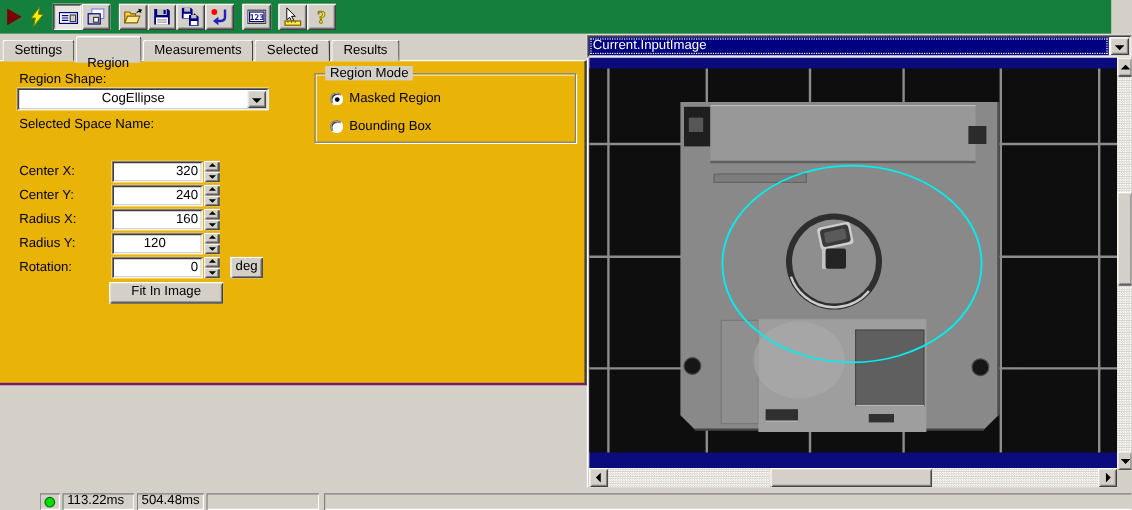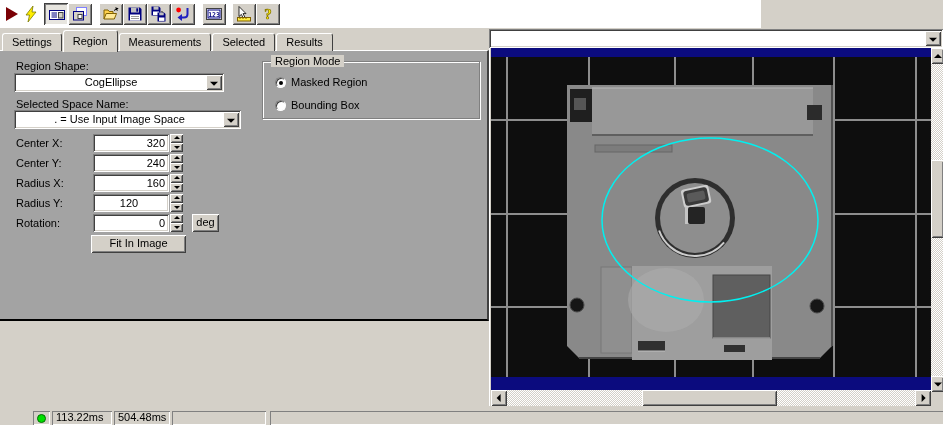--- a/index.html
+++ b/index.html
@@ -18,38 +18,38 @@
   .pressed {
     background:#e7e5df;
     box-shadow: inset 1px 1px 0 #404040, inset -1px -1px 0 #ffffff,
                 inset 2px 2px 0 #808080;
   }
   .status-panel {
     box-shadow: inset 1px 1px 0 #808080, inset -1px -1px 0 #ffffff;
     background:#d4d0c8;
   }
   
-  #toolbar { position:absolute; left:0; top:0; width:761px; height:28px; background:#ffffff; }
+  #toolbar { position:absolute; left:0; top:0; width:926px; height:28px; background:#15803d; }
   .tb-btn { position:absolute; top:3px; width:24px; height:22px; }
   .tb-flat { position:absolute; top:3px; width:22px; height:22px; }
   .tb-btn svg, .tb-flat svg { position:absolute; left:50%; top:50%; transform:translate(-50%,-50%); }
   .tb-btn.pressed svg { margin-left:1px; margin-top:1px; }
   
   #tabstrip { position:absolute; left:2px; top:29px; height:22px; display:flex; align-items:flex-end; z-index:3; }
   .tab {
     height:18px; padding:2px 9px 0 9px; margin-right:1px; background:#d4d0c8;
     border-top:1px solid #fff; border-left:1px solid #fff; border-right:1px solid #404040;
     border-radius:3px 3px 0 0; white-space:nowrap; cursor:default;
   }
-  .tab.active { height:22px; padding-top:4px; margin-bottom:-1px; z-index:4; position:relative;
+  .tab.active { height:22px; padding-top:16px; margin-bottom:-1px; z-index:4; position:relative;
     box-shadow:-1px 0 0 #d4d0c8; }
   
   #tabpage {
-    position:absolute; left:0; top:50px; width:489px; height:271px; background:#a3a3a3;
-    border-top:1px solid #ffffff; border-right:2px solid #404040; border-bottom:2px solid #000000;
+    position:absolute; left:0; top:50px; width:489px; height:271px; background:#eab308;
+    border-top:1px solid #ffffff; border-right:2px solid #404040; border-bottom:2px solid #701a75;
     z-index:2;
   }
   .lbl { position:absolute; white-space:nowrap; }
   .combo { position:absolute; height:19px; background:#fff;
     box-shadow: inset 1px 1px 0 #808080, inset -1px -1px 0 #ffffff,
                 inset 2px 2px 0 #404040, inset -2px -2px 0 #d4d0c8; text-align: center; }
   .combo .cv { position:absolute; left:4px; top:3px; right:20px; overflow:hidden; white-space:nowrap; }
   .drop-btn { position:absolute; right:2px; top:2px; width:16px; height:15px; }
   .tri-down { position:absolute; left:50%; top:50%; transform:translate(-50%,-30%);
     width:0; height:0; border:4px solid transparent; border-top:4px solid #000; border-bottom:none; }
@@ -201,26 +201,20 @@
   <div id="tabpage">
     <div class="lbl" style="left:16px; top:9px">Region Shape:</div>
     <div class="combo" style="left:14px; top:22px; width:210px">
       <div class="cv">CogEllipse</div>
       <div class="drop-btn raised">
           <div class="tri-down"></div>
         </div>
     </div>
 
     <div class="lbl" style="left:16px; top:47px">Selected Space Name:</div>
-    <div class="combo" style="left:14px; top:59px; width:227px">
-      <div class="cv">. = Use Input Image Space</div>
-      <div class="drop-btn raised">
-          <div class="tri-down"></div>
-        </div>
-    </div>
 
     <div class="lbl" style="left:16px; top:86px">Center X:</div>
     <input class="spinfield" style="left: 93px; top: 83px; text-align: right;" value="320">
     <div class="spinner" style="left:170px; top:83px">
       <div class="spin-b raised" style="top:0">
           <div class="tri-up-s"></div>
         </div>
       <div class="spin-b raised" style="top:9px">
           <div class="tri-dn-s"></div>
         </div>
@@ -282,20 +276,21 @@
         <span>Masked Region</span>
       </div>
       <div class="radio-row" style="top:37px">
         <div class="radio"></div>
         <span>Bounding Box</span>
       </div>
     </div>
   </div>
 
   <div id="img-combo">
+    <div class="navy">Current.InputImage</div>
     <div class="drop-btn raised" style="right:2px; top:2px; width:16px; height:15px">
       <div class="tri-down"></div>
     </div>
   </div>
 
   <div id="display">
     <svg class="scene" width="440" height="342" viewBox="0 0 440 342">
       <rect x="0" y="0" width="440" height="342" fill="#0b0b7e"></rect>
       <rect x="0" y="9" width="440" height="320" fill="#0e0e0e"></rect>
 

